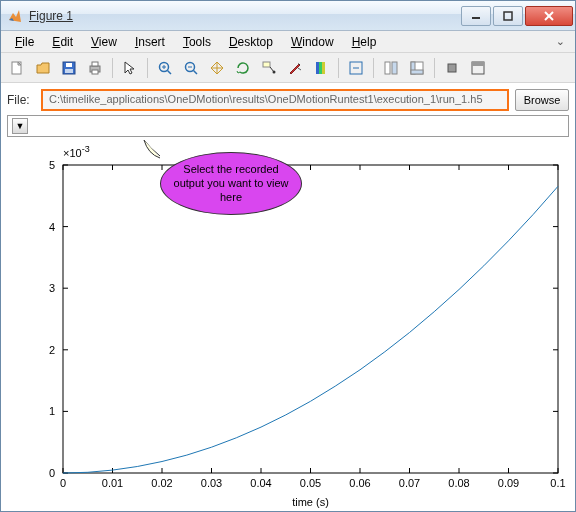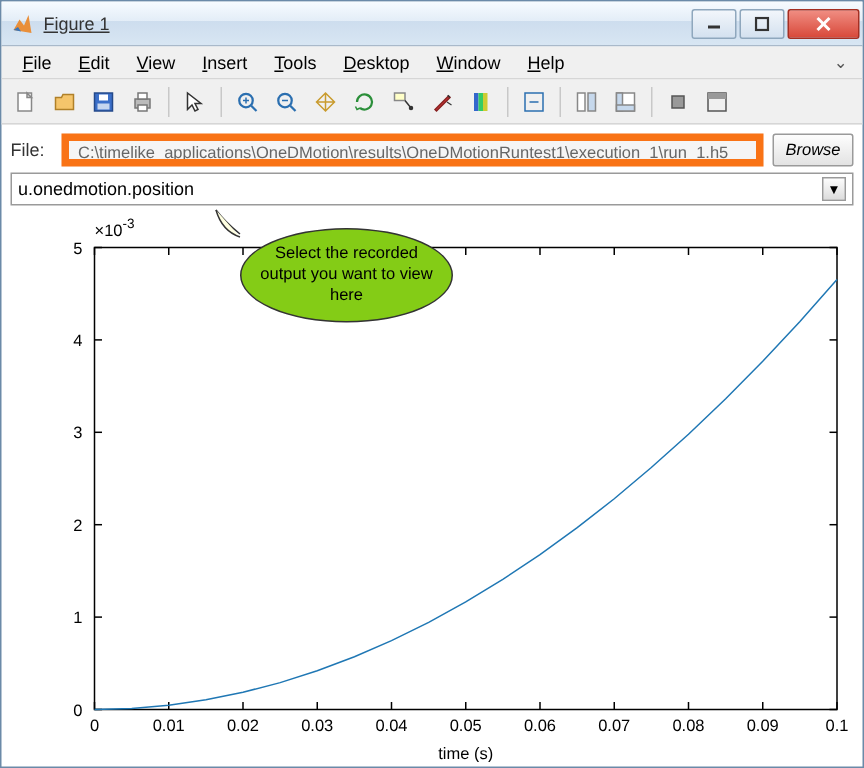--- a/index.html
+++ b/index.html
@@ -83,34 +83,34 @@
   .file-row {
     display:flex; align-items:center;
     padding: 6px 6px 2px 6px;
     gap:6px;
   }
   .file-label { width:28px; color:#333;}
   .file-path {
     flex:1;
     height:22px;
     background:#f5f5f5;
-    border:5px solid #f97316;
+    border:2px solid #f97316;
     padding:2px 6px;
     font-size:11px;
     color:#666;
     overflow:hidden;
     white-space:nowrap;
   }
   .side-btn {
     width:54px; height:22px;
     background:linear-gradient(to bottom,#fdfdfd,#e3e3e3);
     border:1px solid #9a9a9a;
     border-radius:2px;
     font-size:11px;
-    display:flex;align-items:center;justify-content:center;font-style:italic;
+    display:flex;align-items:center;justify-content:center;
   }
   .select-row {
     display:flex; align-items:center;
     padding: 2px 6px 6px 6px;
     gap:6px;
   }
   .var-select {
     flex:1;
     height:22px;
     border:1px solid #9a9a9a;
@@ -138,21 +138,21 @@
   .axis-label { font-size:11px; fill:#000; font-family:Arial,sans-serif;}
   .mult { font-size:11px; fill:#000; font-family:Arial,sans-serif;}
   
   .callout {
     position:absolute;
     left:160px; top:152px;
     width:142px;
     pointer-events:none;
   }
   .callout-body {
-    background:#84cc16;
+    background:#d946ef;
     border:1px solid #333;
     border-radius:50% 50% 50% 50% / 50% 50% 50% 50%;
     padding:10px 10px;
     text-align:center;
     font-size:11px;
     line-height:1.25;
     box-shadow:0 0 0 #0000;
   }
   .callout svg { position:absolute; left:-18px; top:-14px; overflow:visible;}
 </style>
@@ -316,21 +316,20 @@
 </div>
 
 <div class="file-row">
   <span class="file-label">File:</span>
   <div class="file-path">C:\timelike_applications\OneDMotion\results\OneDMotionRuntest1\execution_1\run_1.h5</div>
   <div class="side-btn">Browse</div>
 </div>
 
 <div class="select-row">
   <div class="var-select">
-    <span>u.onedmotion.position</span>
     <span class="arrow">▼</span>
   </div>
 </div>
 
 <div class="plot-wrap">
   <svg class="plot-svg" id="plot-svg" viewBox="0 0 560 368">
       <rect x="55" y="25" width="495" height="308" fill="#fff" stroke="#000" stroke-width="1"></rect>
       <line x1="55" y1="333" x2="55" y2="328" stroke="#000"></line>
       <line x1="55" y1="25" x2="55" y2="30" stroke="#000"></line>
       <text class="tick-label" x="55" y="347" text-anchor="middle">0</text>

